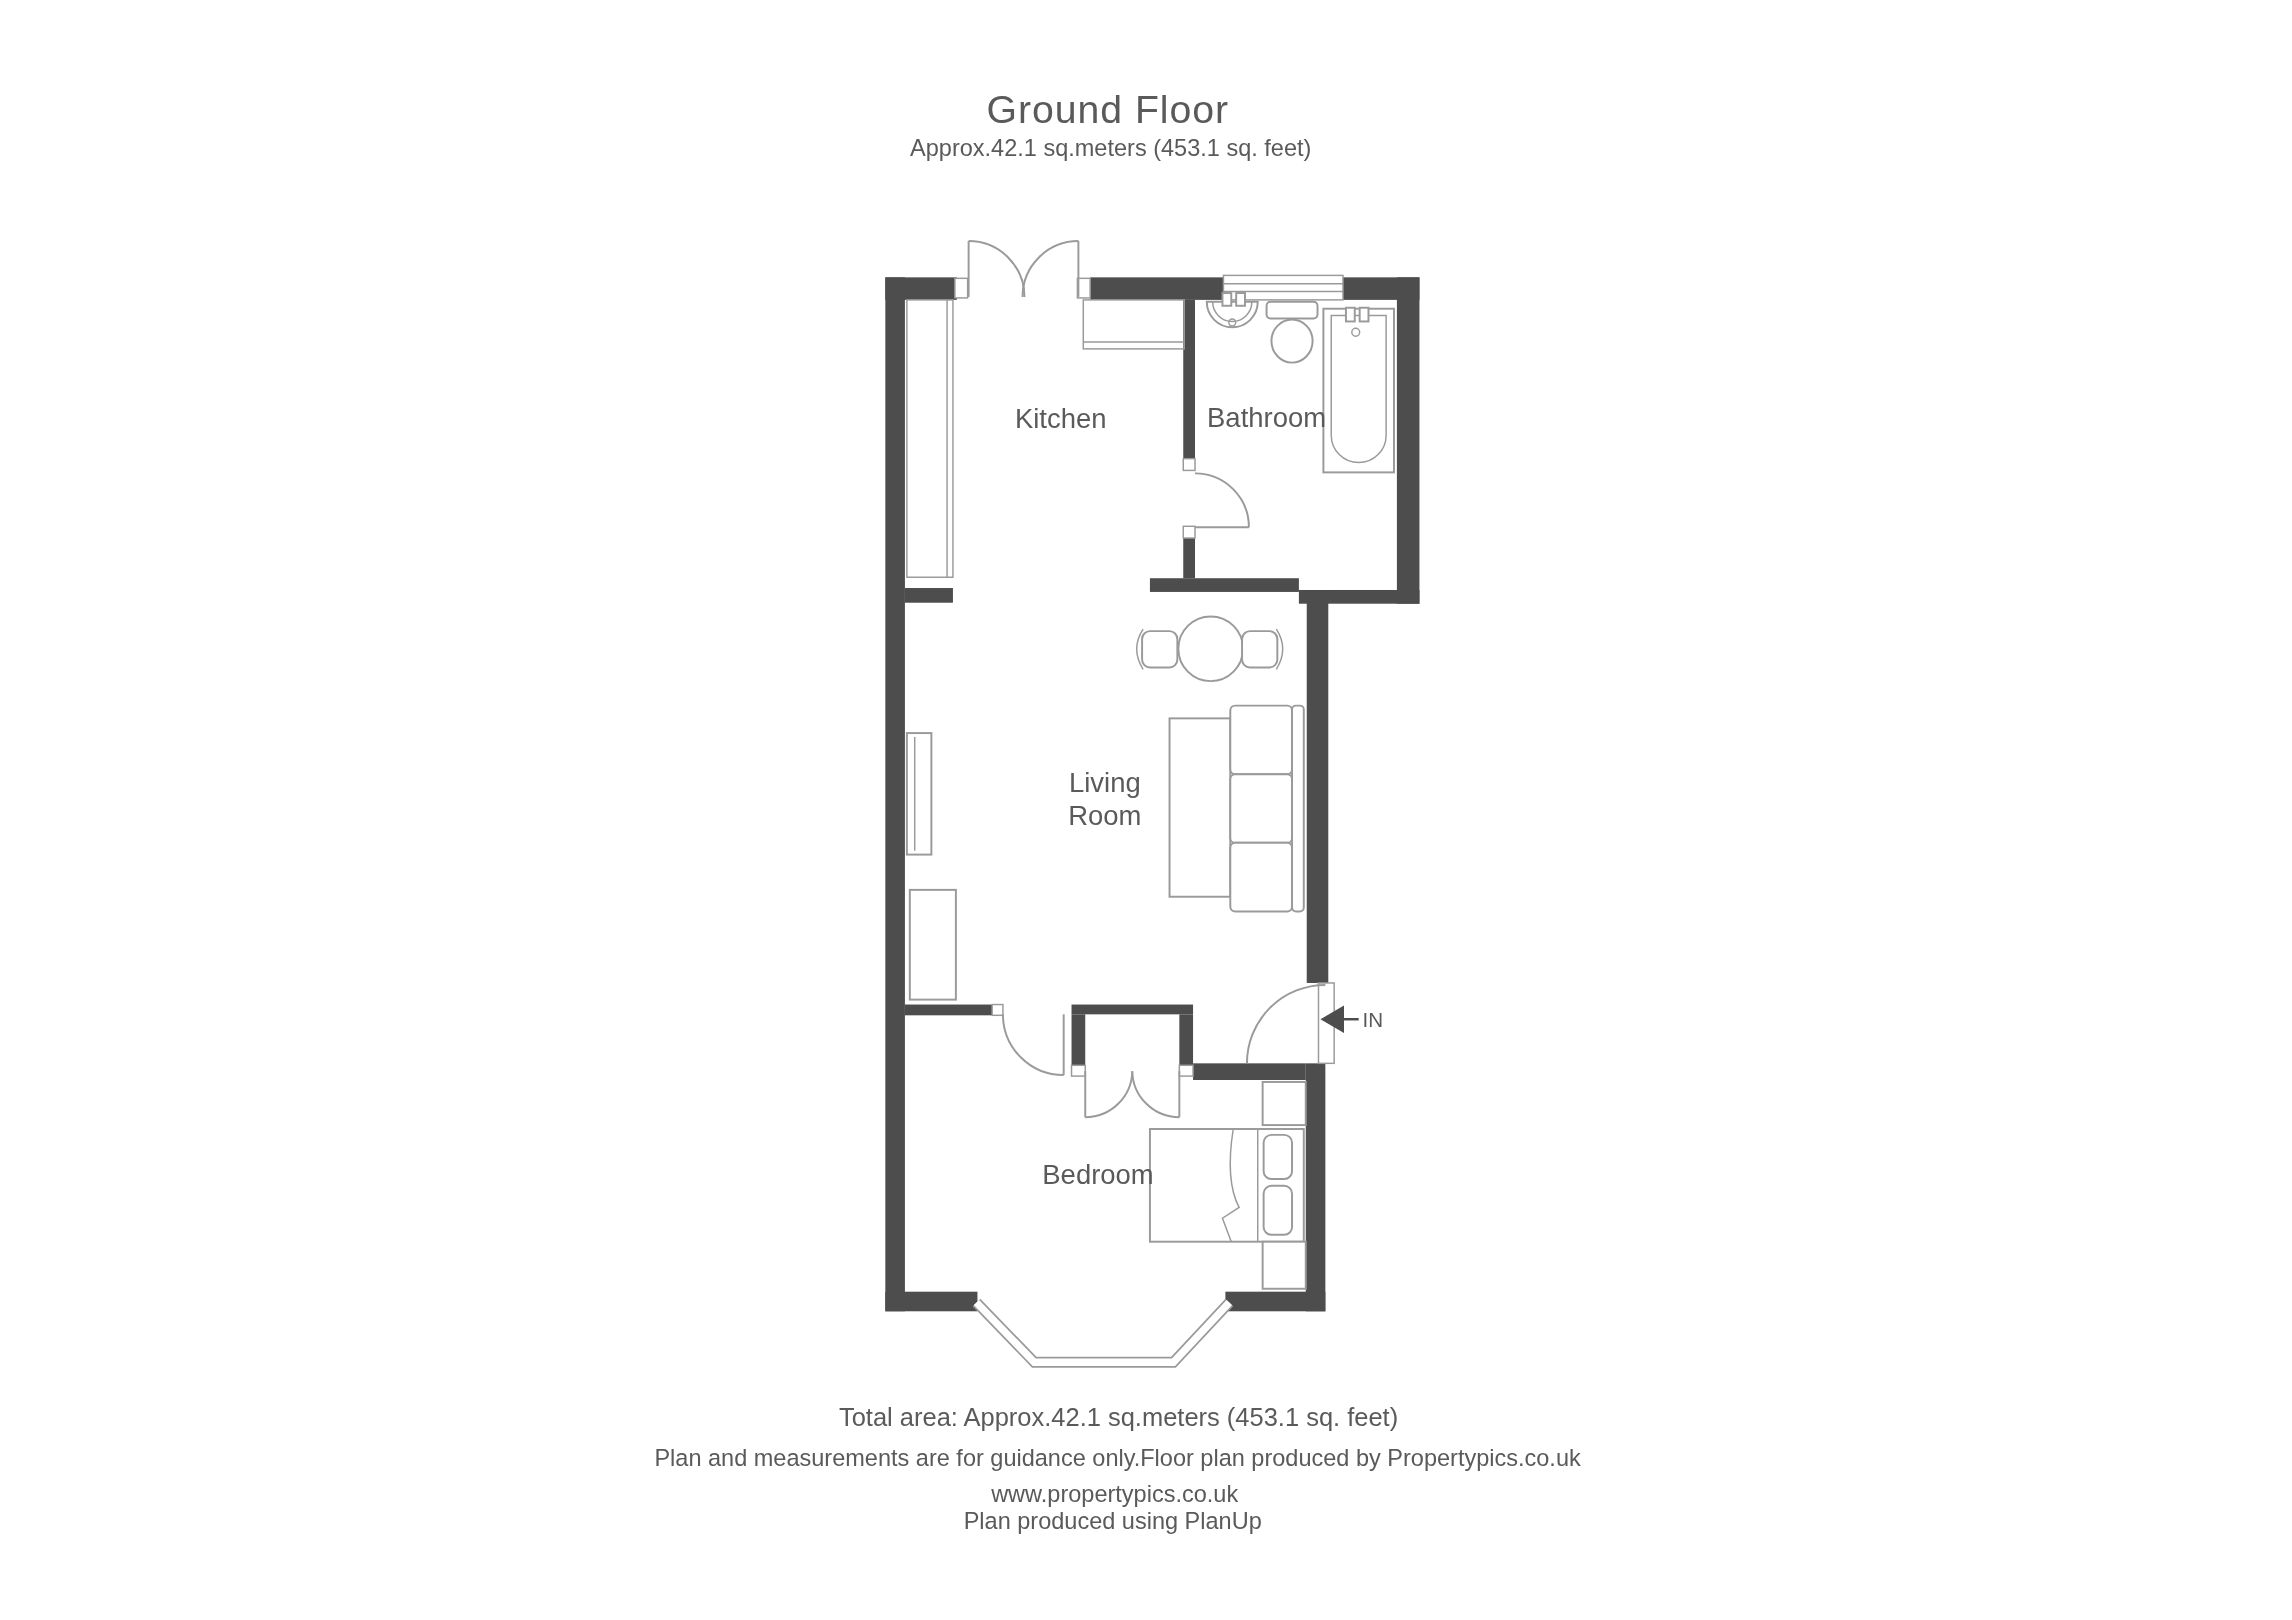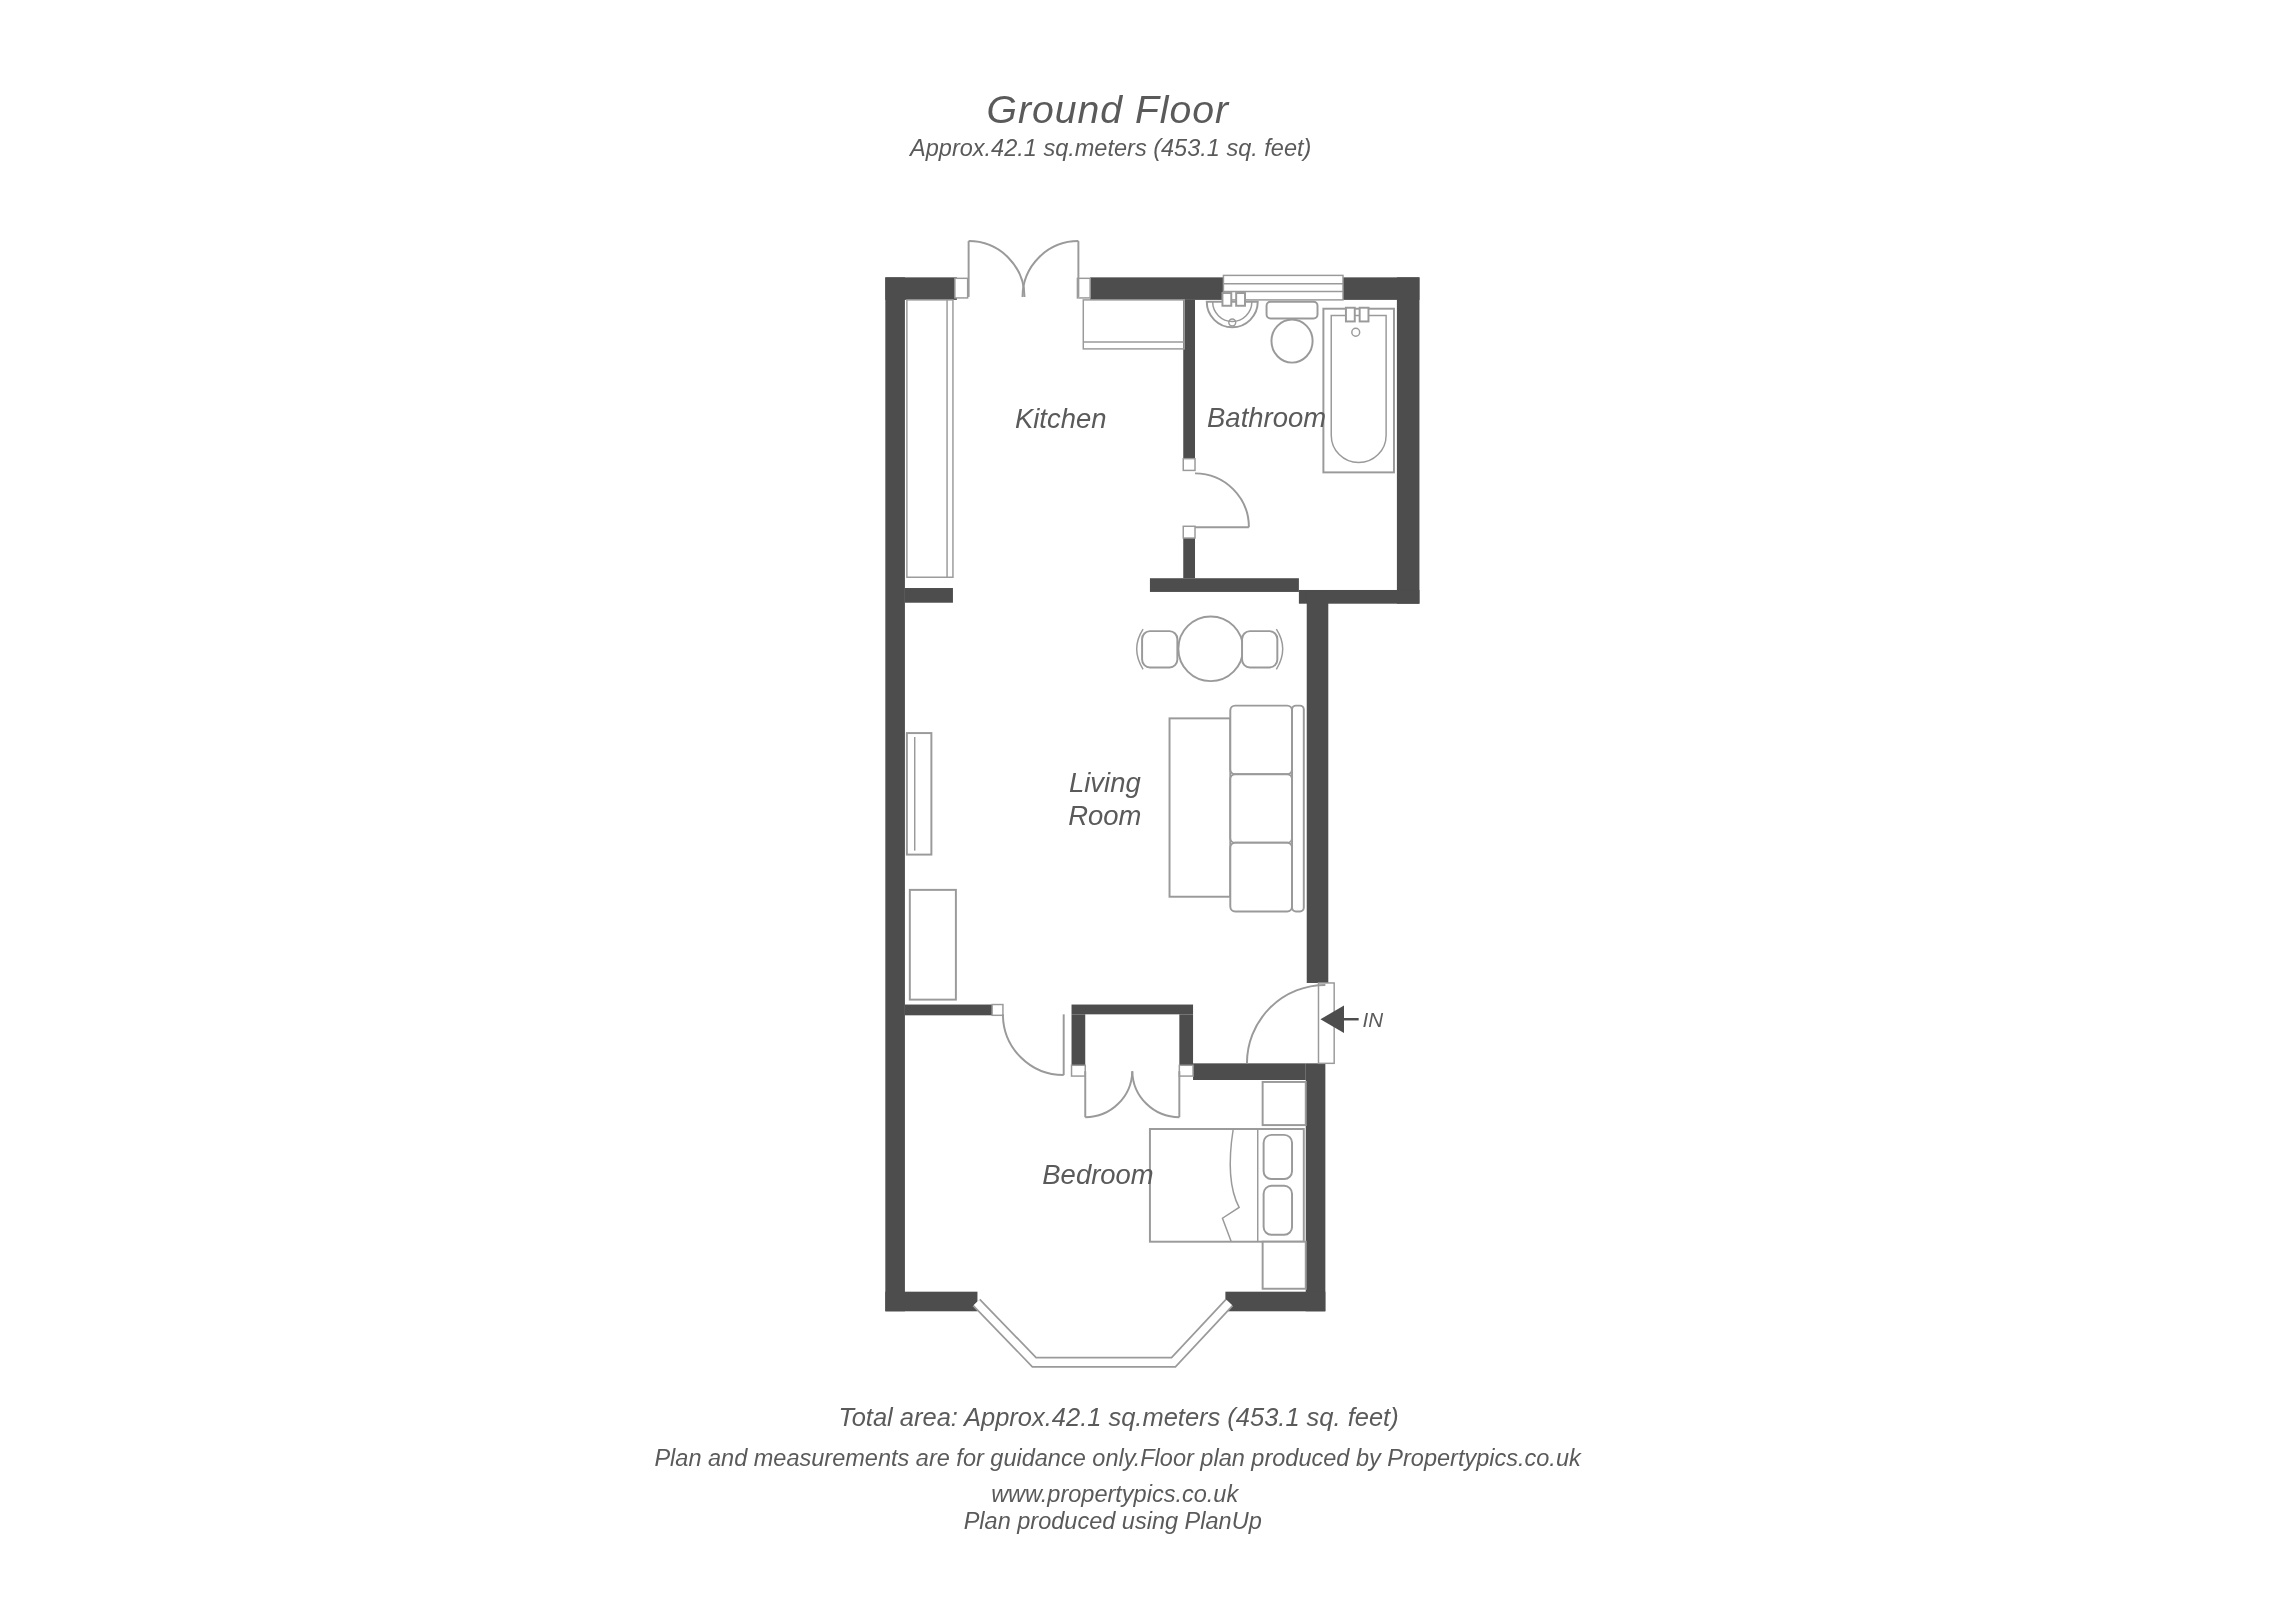--- a/index.html
+++ b/index.html
@@ -4,21 +4,21 @@
 <style>
   :root{
     --wall:#4d4d4d;
     --line:#9a9a9a;
     --text:#5a5a5a;
     --background:#ffffff;
   }
   *{margin:0;padding:0;box-sizing:border-box;}
   html,body{width:2293px;height:1620px;background:var(--background);overflow:hidden;
     font-family:"Liberation Sans", sans-serif;}
-  #plan-wrap{position:absolute;inset:0;font-style:italic;}
+  #plan-wrap{position:absolute;inset:0;}
   svg{display:block;width:2293px;height:1620px;}
   .wall{fill:var(--wall);stroke:none;}
   .jamb{fill:#ffffff;stroke:var(--line);stroke-width:1.5;}
   .ln{fill:none;stroke:var(--line);stroke-width:2;}
   .thin{fill:none;stroke:var(--line);stroke-width:1.5;}
   .fx{fill:#ffffff;stroke:var(--line);stroke-width:2;}
   .win-outer{fill:none;stroke:var(--line);stroke-width:11;}
   .win-inner{fill:none;stroke:#ffffff;stroke-width:7.5;}
   .lbl{fill:var(--text);font-size:28px;text-anchor:middle;}
   .title{fill:var(--text);font-size:40px;text-anchor:middle;letter-spacing:1px;}

